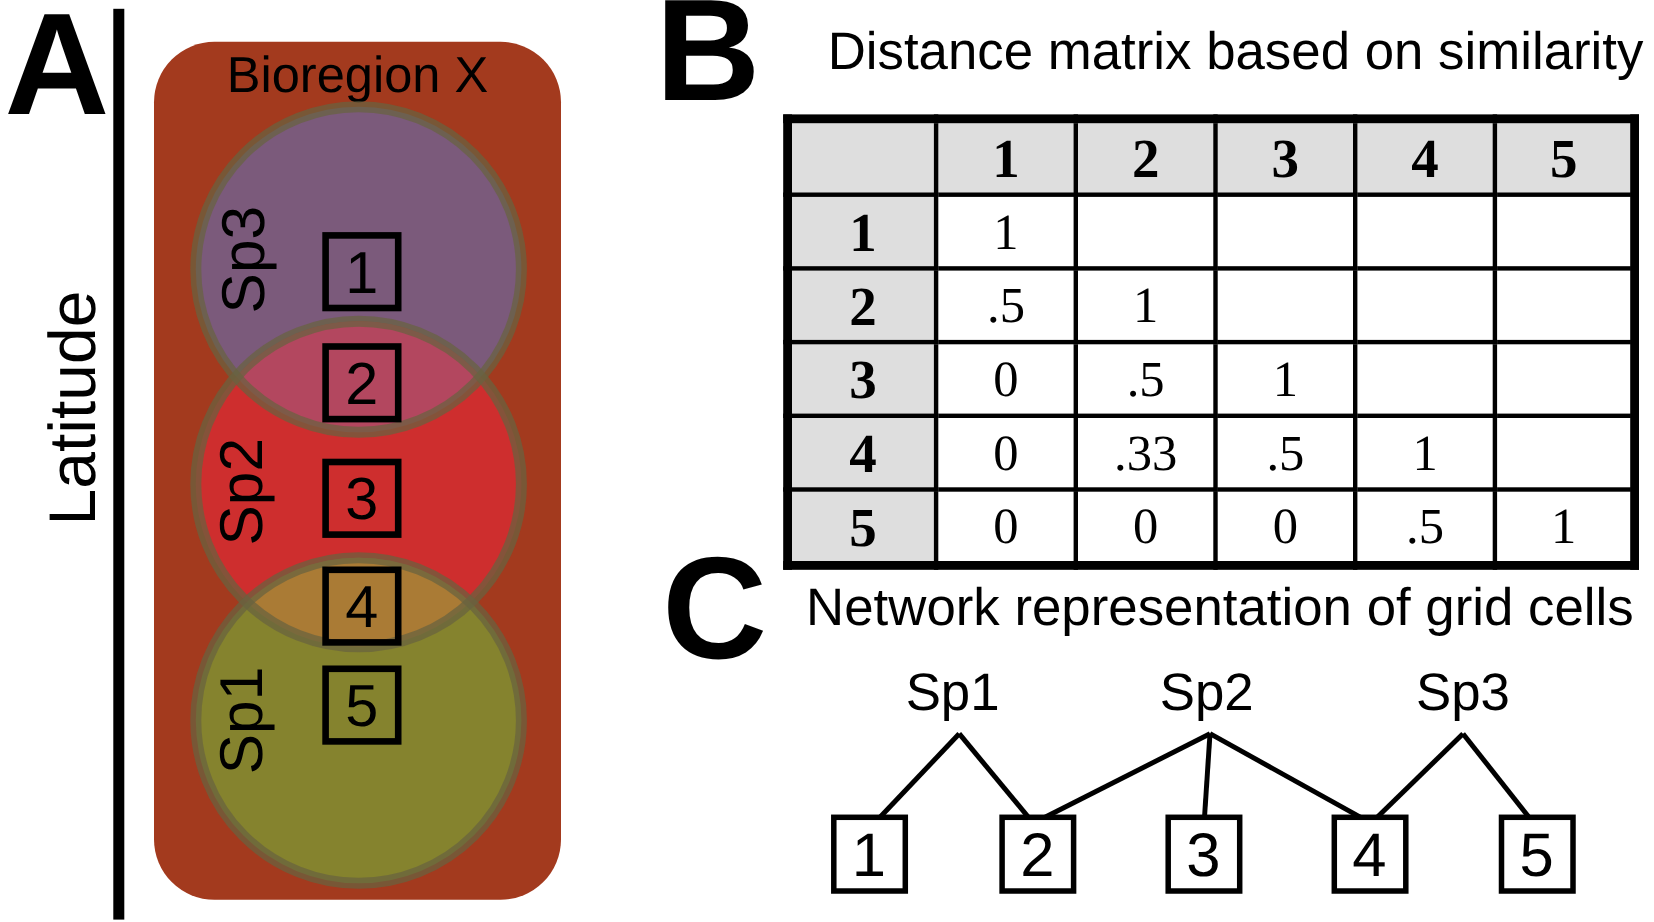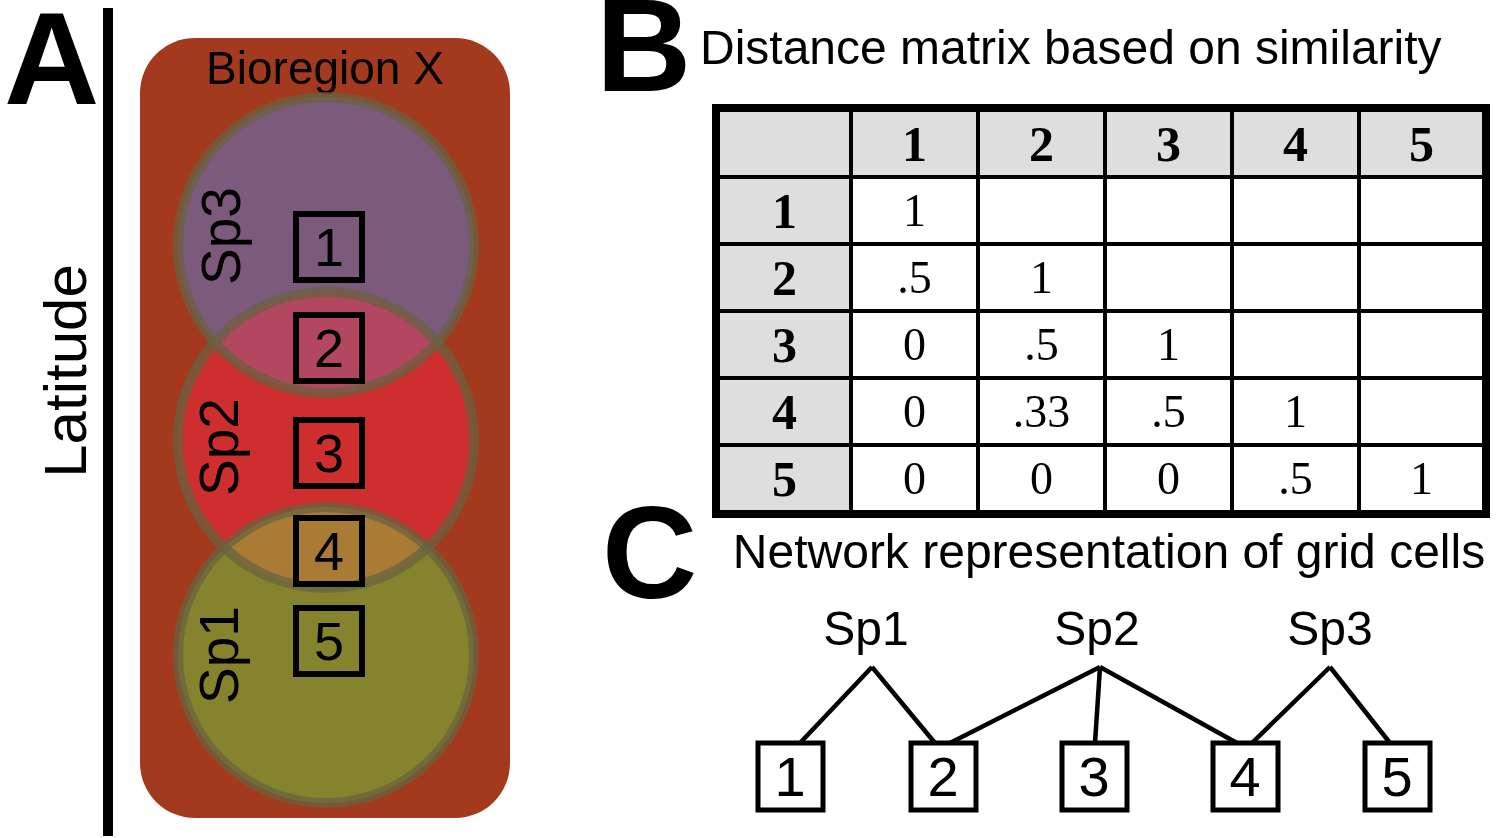--- a/index.html
+++ b/index.html
@@ -1,21 +1,21 @@
 <!DOCTYPE html>
 <html><head>
 <meta charset="utf-8">
 <style>
   html,body{margin:0;padding:0;background:#fff;}
   .figure{position:relative;width:1504px;height:838px;background:#fff;overflow:hidden;
           font-family:"Liberation Sans",sans-serif;}
   .figure svg{position:absolute;}
   svg text{font-family:"Liberation Sans",sans-serif;fill:#000;}
   .panel-letter{position:absolute;font-weight:bold;font-size:132px;line-height:1;color:#000;}
-  .panel-title{position:absolute;font-size:48px;line-height:1;color:#000;text-align:left;}
+  .panel-title{position:absolute;font-size:48px;line-height:1;color:#000;text-align:right;}
   #panelB-title{left:700px;top:24px;width:794px;}
   #letterB{left:596px;top:-20px;}
   table.matrix{position:absolute;left:712px;top:104px;border-collapse:collapse;
                table-layout:fixed;width:770px;}
   table.matrix th, table.matrix td{
       border:4px solid #000;text-align:center;vertical-align:middle;
       font-family:"Liberation Serif",serif;height:63px;padding:0;}
   table.matrix{border:8px solid #000;}
   table.matrix th{font-weight:bold;font-size:50px;}
   table.matrix td{font-size:46px;background:#fff;}

